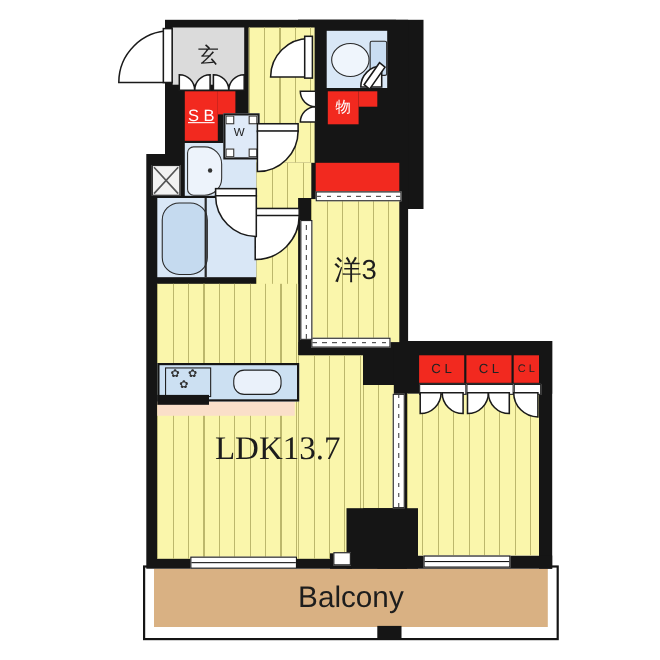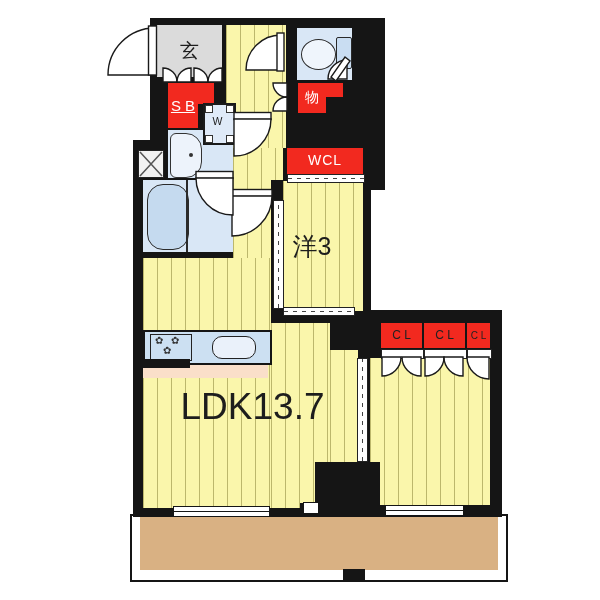--- a/index.html
+++ b/index.html
@@ -158,20 +158,20 @@
       <path d="M425,357 L444,357 A19,19 0 0 1 425,376 Z"></path>
       <path d="M463,357 L463,376 A19,19 0 0 1 444,357 Z"></path>
       <path d="M489,357 L489,379 A22,22 0 0 1 467,357 Z"></path>
     </g>
   </svg>
 
   <div class="lbl" style="left:157px;top:25px;width:65px;height:52px;font-size:19px;">玄</div>
   <div class="lbl white" style="left:168px;top:85px;width:30px;height:42px;font-size:15px;line-height:20px;text-decoration:underline;">S B</div>
   <div class="lbl" style="left:203px;top:103px;width:29px;height:38px;font-size:10.5px;">W</div>
   <div class="lbl white" style="left:298px;top:83px;width:28px;height:30px;font-size:14px;">物</div>
-  <div class="lbl white" style="left:287px;top:148px;width:76px;height:26px;font-size:14px;letter-spacing:1px;">WCL</div>
-  <div class="lbl" style="left:272px;top:220px;width:80px;height:54px;font-size:25px;">洋3</div>
-  <div class="lbl" style="left:160px;top:380px;width:185px;height:54px;font-size:37px;">LDK13.7</div>
+  <div class="lbl" style="left:283px;top:220px;width:80px;height:54px;font-size:25px;">洋3</div>
+  <div class="lbl" style="left:160px;top:380px;width:185px;height:54px;font-size:30px;font-family:Liberation Serif, serif;">LDK13.7</div>
   <div class="lbl" style="left:381px;top:323px;width:41px;height:25px;font-size:12px;color:#222;">C L</div>
   <div class="lbl" style="left:424px;top:323px;width:41px;height:25px;font-size:12px;color:#222;">C L</div>
   <div class="lbl" style="left:467px;top:323px;width:23px;height:25px;font-size:10px;color:#222;">C L</div>
+  <div class="lbl" style="left:140px;top:517px;width:358px;height:53px;font-size:27px;">Balcony</div>
 
 </div>
 
 </body></html>

